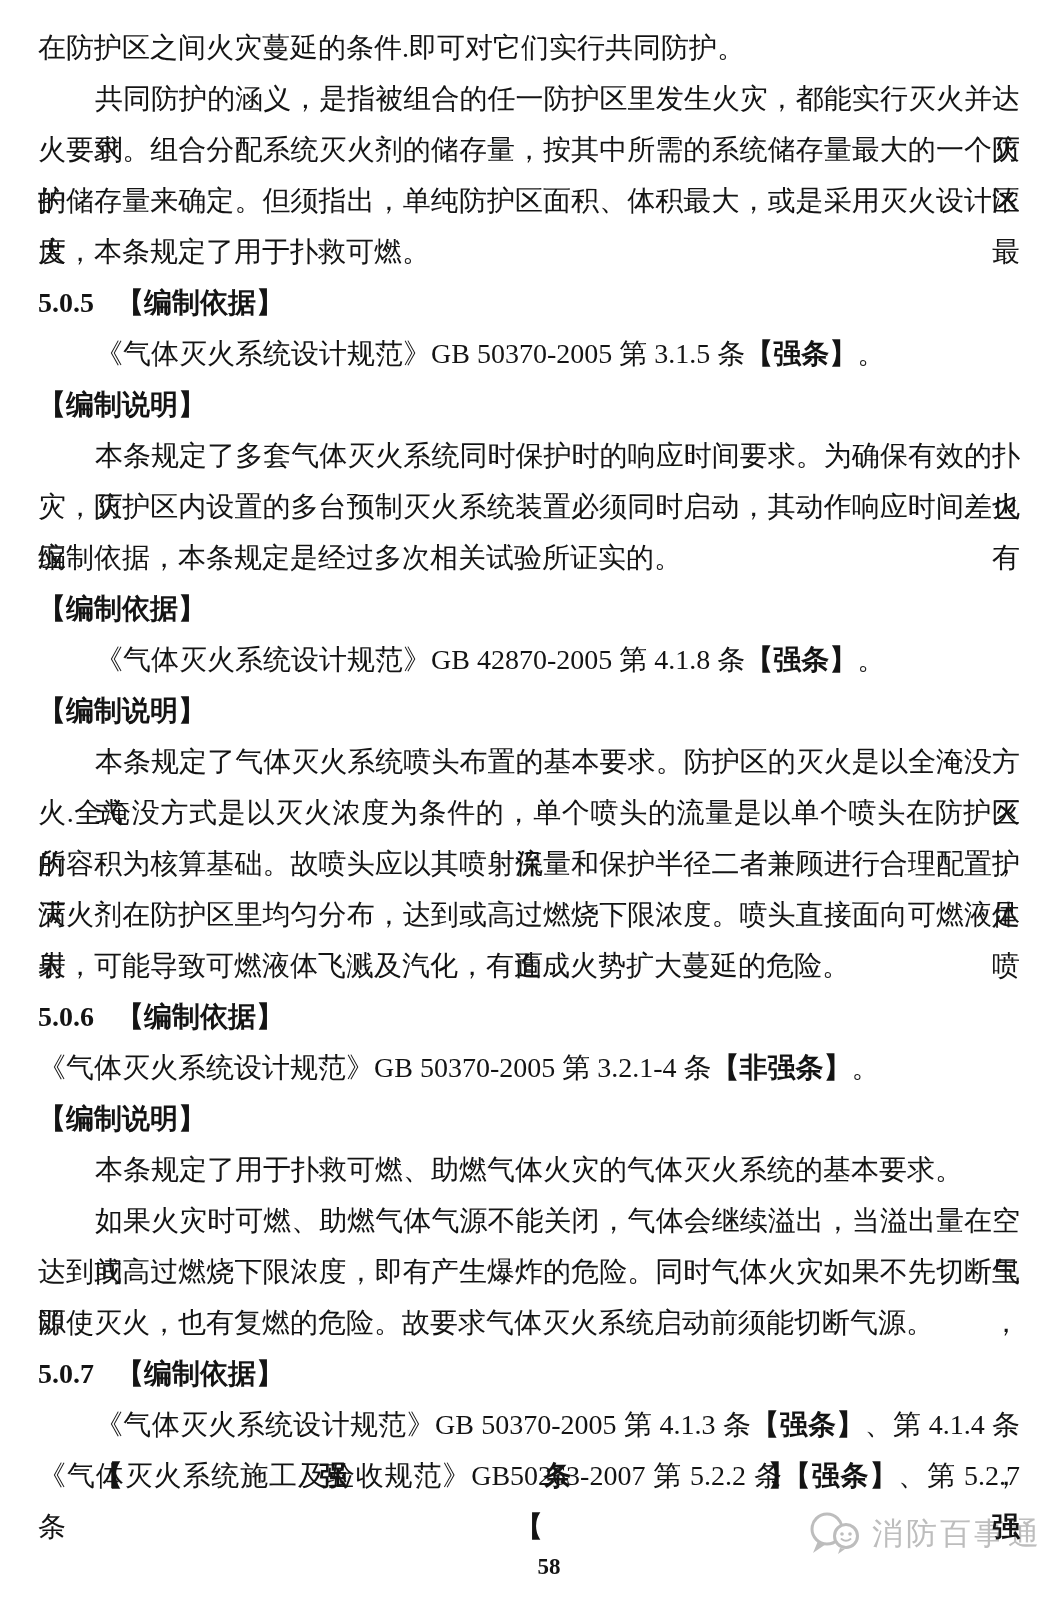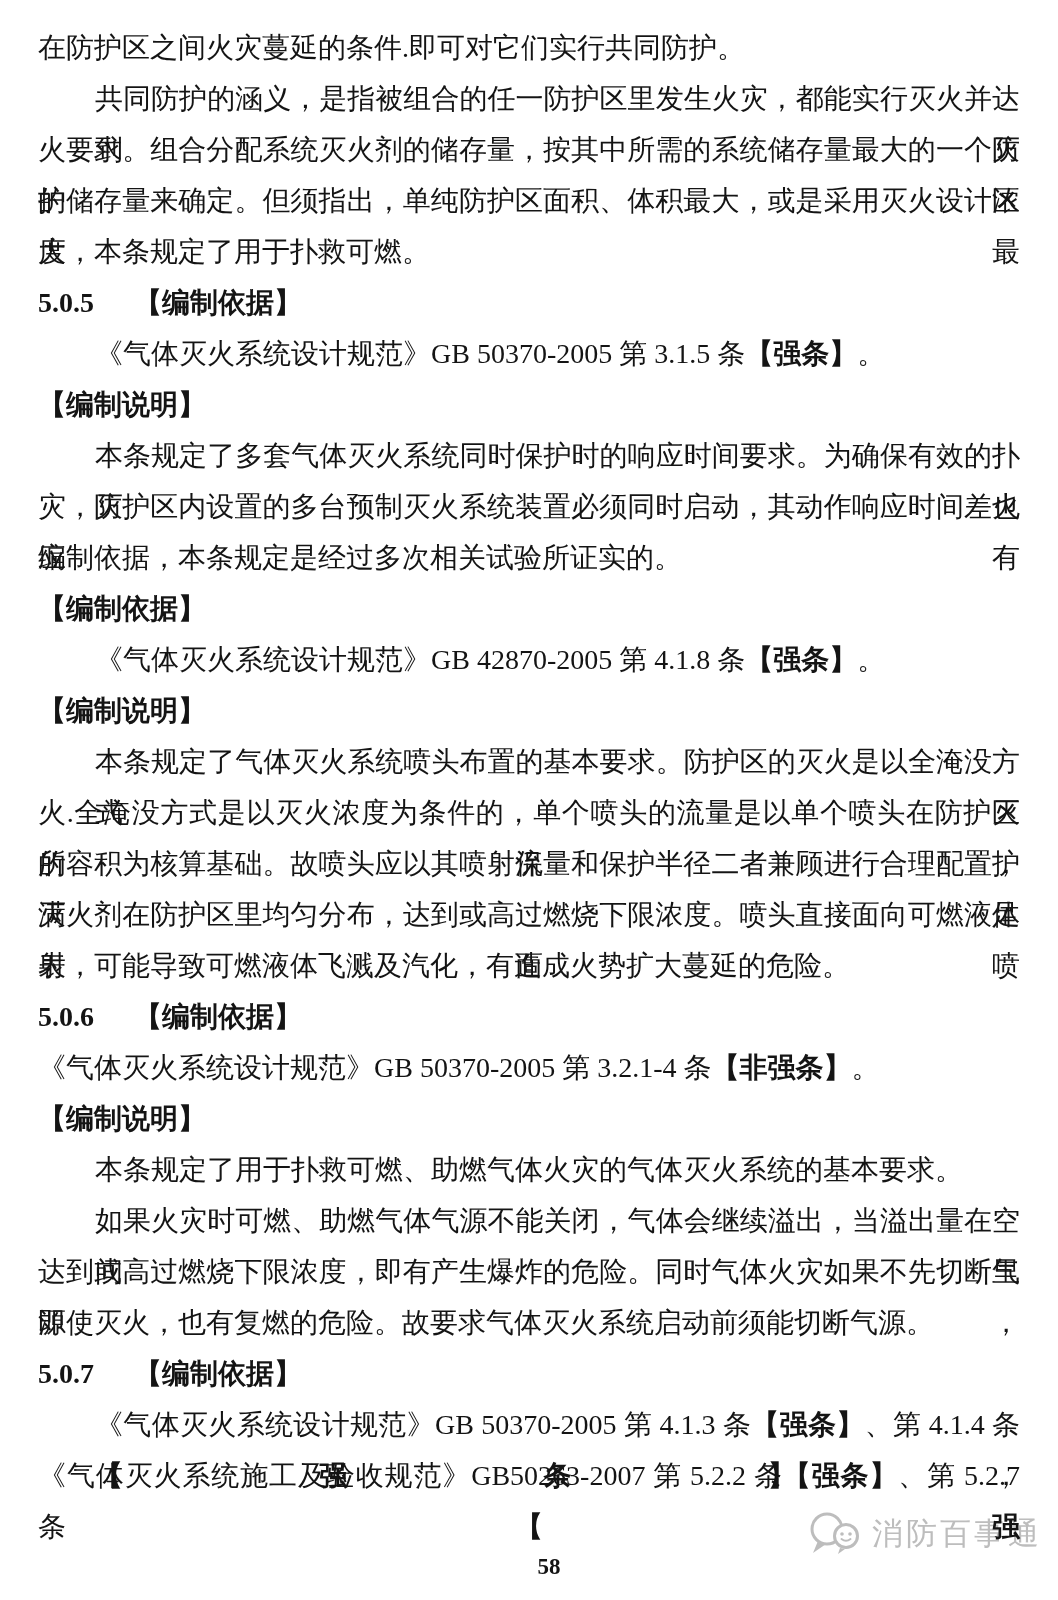--- a/index.html
+++ b/index.html
@@ -7,21 +7,21 @@
     width:1058px;height:1600px;background:#ffffff;position:relative;overflow:hidden;
     font-family:"Liberation Serif","DejaVu Serif",serif;color:#141414;
   }
   .page{position:absolute;inset:0;padding:22px 38px 0 38px;box-sizing:border-box}
   .doc-lines{position:relative;z-index:1}
   .line{height:51px;line-height:51px;font-size:28px;white-space:nowrap}
   .line.j{white-space:normal;text-align:justify;text-align-last:justify}
   .line.indent{padding-left:57px}
   .line.heading .seg,.line.subheading .seg{font-weight:bold}
   .seg.b{font-weight:bold}
-  .secnum{margin-right:40px}
+  .secnum{margin-right:22px}
   .watermark{
     position:absolute;top:1508px;right:16px;z-index:0;
     display:flex;align-items:center;gap:7px;
   }
   .watermark-text{
     font-family:"Liberation Sans","DejaVu Sans",sans-serif;
     font-size:31px;letter-spacing:3px;color:#bdbdbd;line-height:52px;
   }
   .page-number{
     position:absolute;top:1554px;left:0;width:100%;z-index:1;

